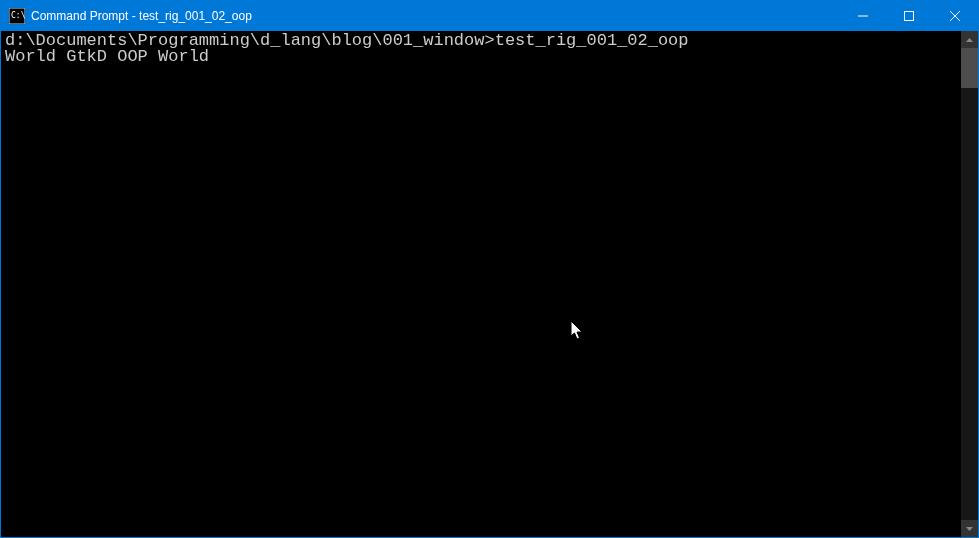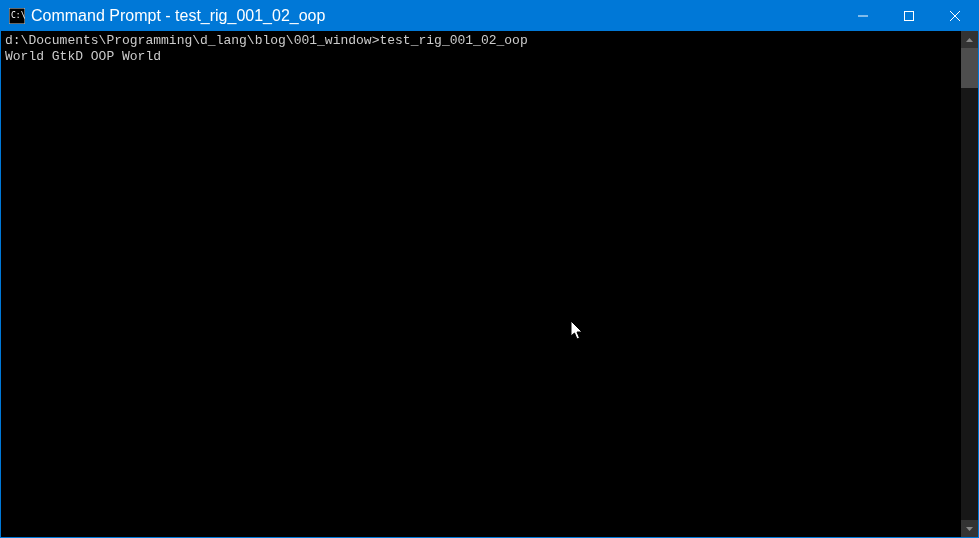--- a/index.html
+++ b/index.html
@@ -38,21 +38,21 @@
       display: flex;
       align-items: center;
       justify-content: center;
     }
     .titlebar-icon svg {
       width: 16px;
       height: 16px;
     }
     .titlebar-title {
       flex: 1;
-      font-size: 16px;
+      font-size: 12px;
       font-weight: 400;
       white-space: nowrap;
       overflow: hidden;
     }
     .window-controls {
       display: flex;
       height: 100%;
     }
     .window-control {
       width: 46px;
@@ -65,21 +65,21 @@
     .terminal-area {
       flex: 1;
       background: #000000;
       position: relative;
       display: flex;
     }
     .terminal-content {
       flex: 1;
       padding: 2px 4px;
       font-family: Consolas, 'Courier New', monospace;
-      font-size: 13px;
+      font-size: 17px;
       line-height: 16px;
       color: #cccccc;
       white-space: pre;
       overflow: hidden;
     }
     .terminal-line {
       display: block;
     }
     .scrollbar {
       width: 17px;

